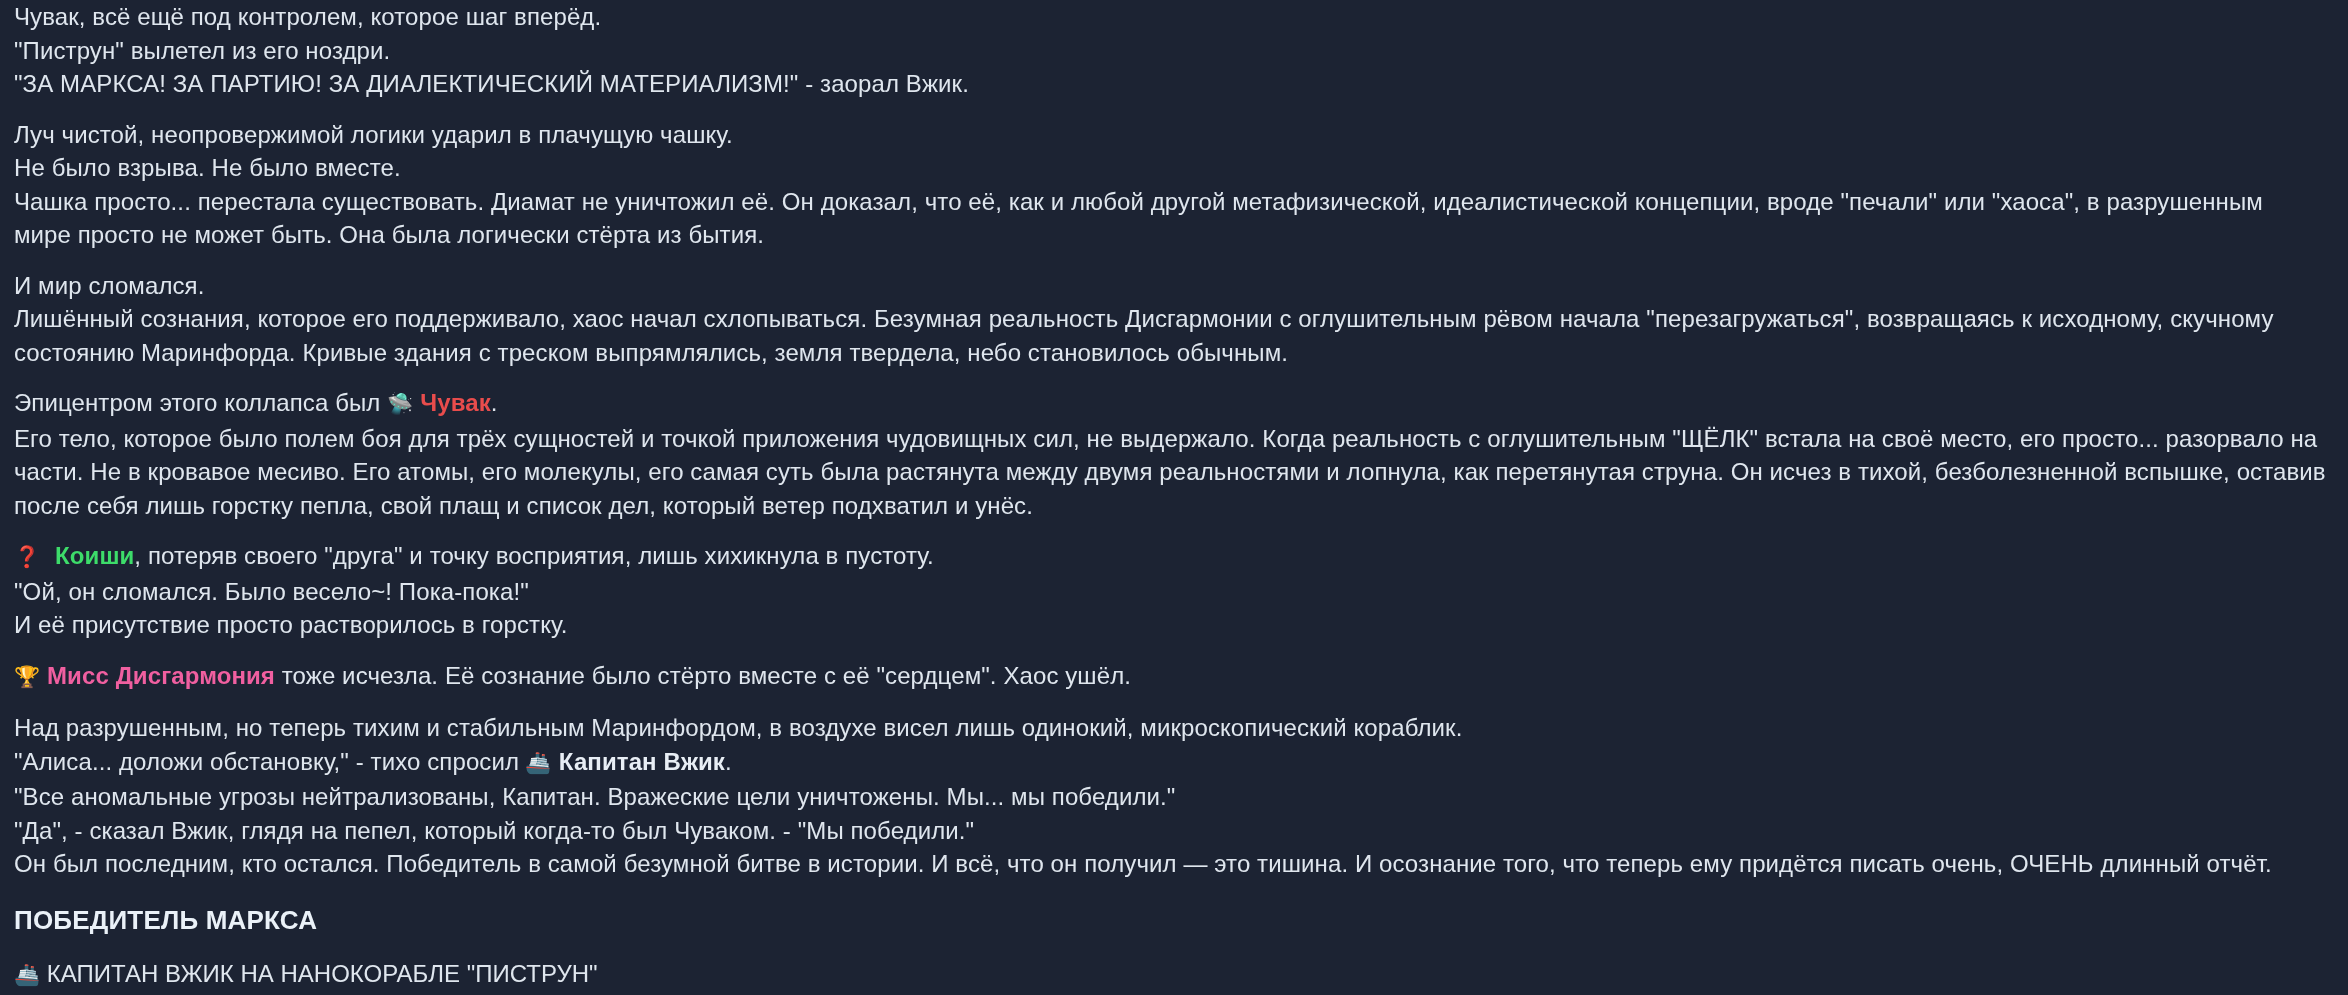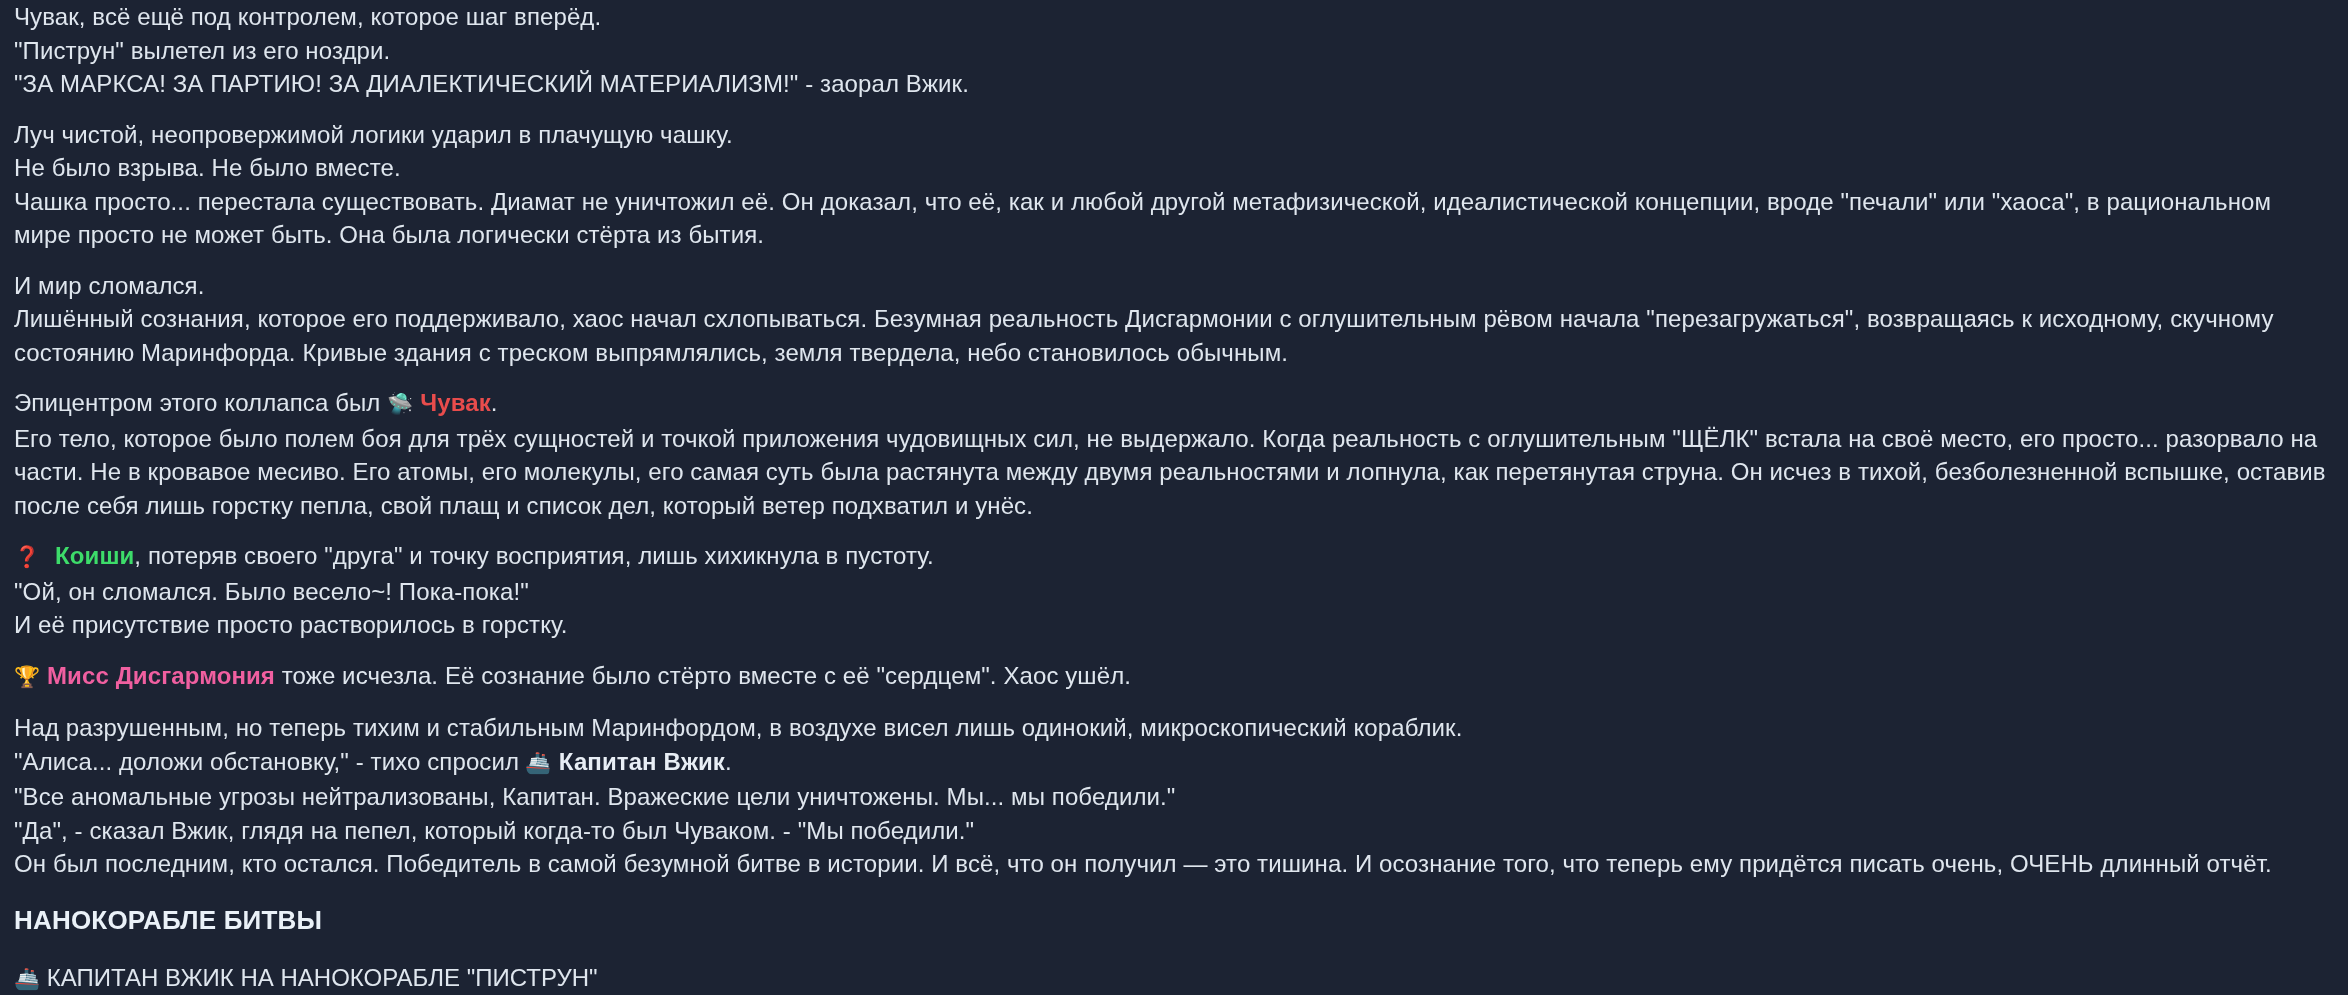--- a/index.html
+++ b/index.html
@@ -71,21 +71,21 @@
   h2.heading {
     font-size: 26px;
     line-height: 34px;
     margin: 22px 0 14px 0;
     color: #eaf1f8;
     font-weight: bold;
     letter-spacing: 0.2px;
   }
   .winner-line {
     font-size: 24px;
-    line-height: 33px;
+    line-height: 26px;
     color: #dfe6ee;
   }
   .top-clip {
     
     margin-top: -9px;
   }
 </style>
 </head>
 <body>
 
@@ -96,21 +96,21 @@
       <span class="line">Чувак, всё ещё под контролем, которое шаг вперёд.</span>
       <span class="line">"Пиструн" вылетел из его ноздри.</span>
       <span class="line">"ЗА МАРКСА! ЗА ПАРТИЮ! ЗА ДИАЛЕКТИЧЕСКИЙ МАТЕРИАЛИЗМ!" - заорал Вжик.</span>
     </p>
 
     <div class="gap"></div>
 
     <p class="block">
       <span class="line">Луч чистой, неопровержимой логики ударил в плачущую чашку.</span>
       <span class="line">Не было взрыва. Не было вместе.</span>
-      <span>Чашка просто... перестала существовать. Диамат не уничтожил её. Он доказал, что её, как и любой другой метафизической, идеалистической концепции, вроде "печали" или "хаоса", в рациональном мире просто не может быть. Она была логически стёрта из бытия.</span>
+      <span>Чашка просто... перестала существовать. Диамат не уничтожил её. Он доказал, что её, как и любой другой метафизической, идеалистической концепции, вроде "печали" или "хаоса", в разрушенным мире просто не может быть. Она была логически стёрта из бытия.</span>
     </p>
 
     <div class="gap"></div>
 
     <p class="block">
       <span class="line">И мир сломался.</span>
       <span>Лишённый сознания, которое его поддерживало, хаос начал схлопываться. Безумная реальность Дисгармонии с оглушительным рёвом начала "перезагружаться", возвращаясь к исходному, скучному состоянию Маринфорда. Кривые здания с треском выпрямлялись, земля твердела, небо становилось обычным.</span>
     </p>
 
     <div class="gap"></div>
@@ -145,21 +145,21 @@
     <p class="block">
       <span class="line">Над разрушенным, но теперь тихим и стабильным Маринфордом, в воздухе висел лишь одинокий, микроскопический кораблик.</span>
       <span class="line">
         <span>"Алиса... доложи обстановку," - тихо спросил </span><span class="icon-emoji icon-ship">🚢</span> <span class="name-vzhik">Капитан Вжик</span><span>.</span>
       </span>
       <span class="line">"Все аномальные угрозы нейтрализованы, Капитан. Вражеские цели уничтожены. Мы... мы победили."</span>
       <span class="line">"Да", - сказал Вжик, глядя на пепел, который когда-то был Чуваком. - "Мы победили."</span>
       <span>Он был последним, кто остался. Победитель в самой безумной битве в истории. И всё, что он получил — это тишина. И осознание того, что теперь ему придётся писать очень, ОЧЕНЬ длинный отчёт.</span>
     </p>
 
-    <h2 class="heading">НАНОКОРАБЛЕ БИТВЫ</h2>
+    <h2 class="heading">ПОБЕДИТЕЛЬ МАРКСА</h2>
 
     <p class="winner-line">
       <span class="icon-emoji icon-ship">🚢</span>
       <span>КАПИТАН ВЖИК НА НАНОКОРАБЛЕ "ПИСТРУН"</span>
     </p>
 
   </div>
 </div>
 
 </body></html>

